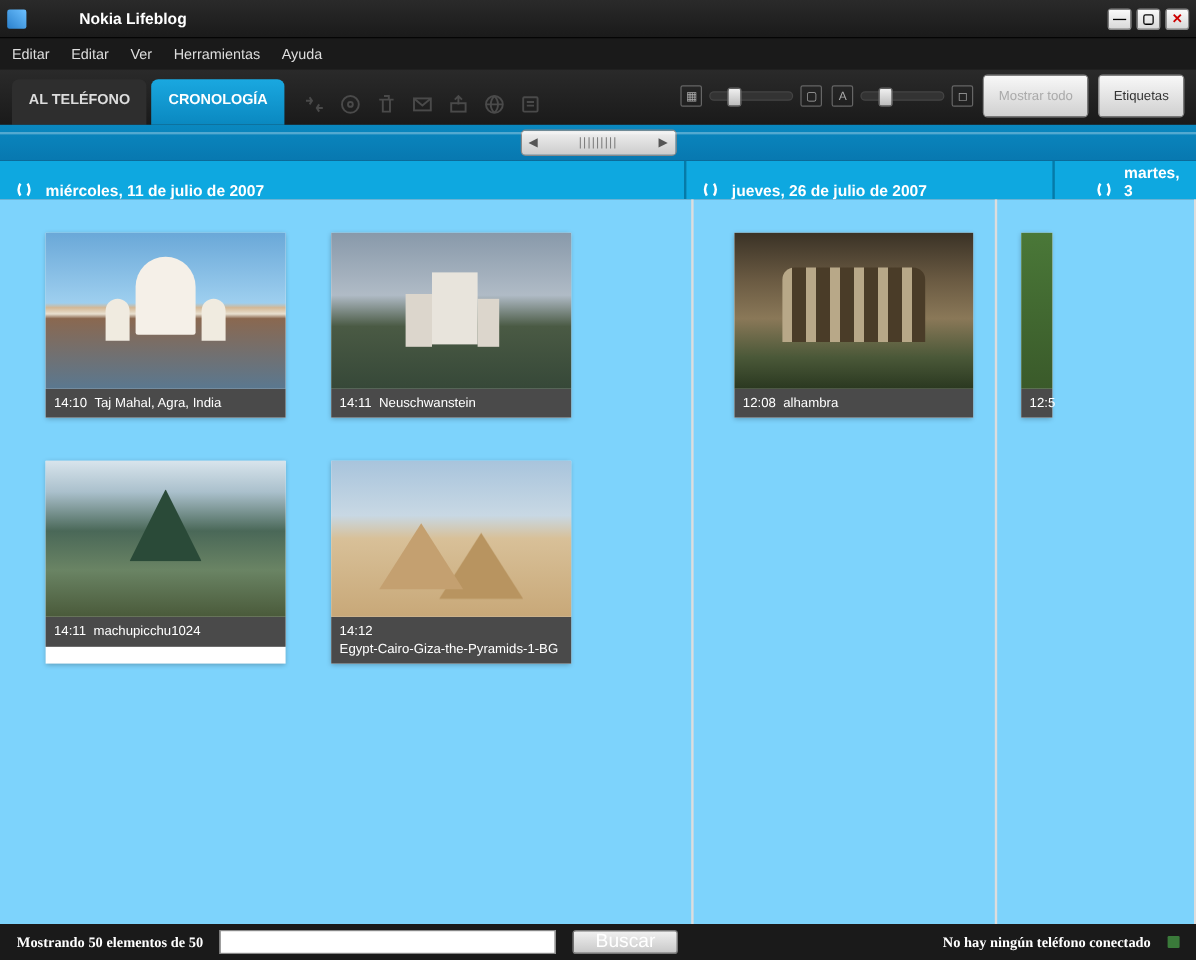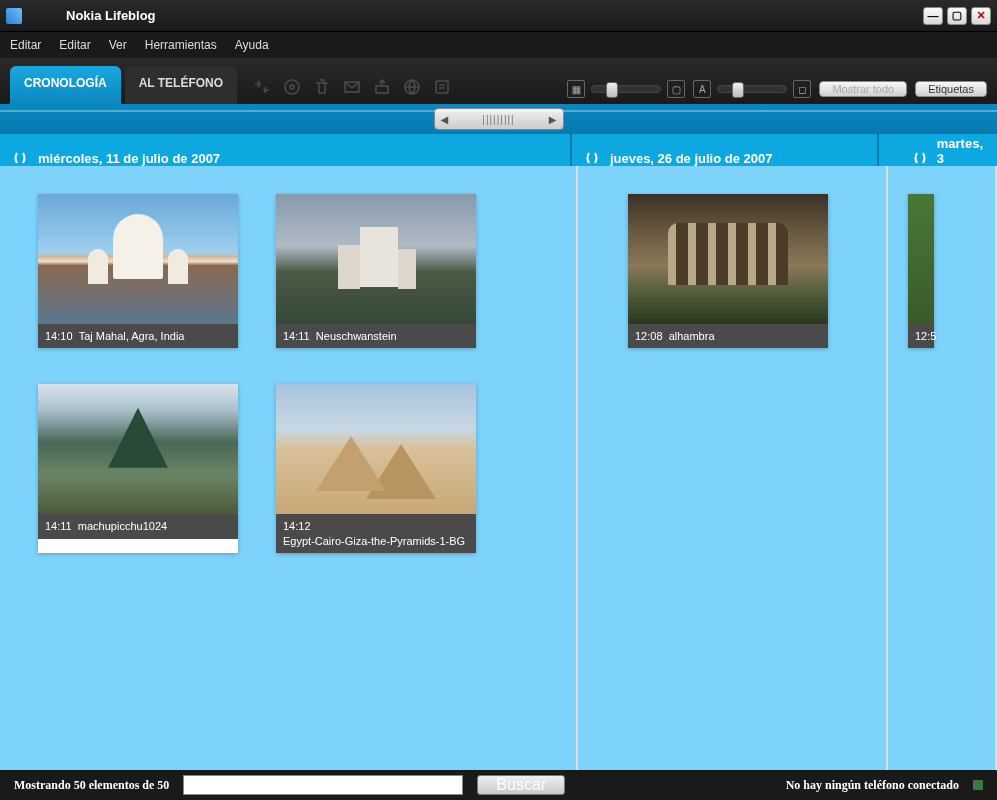--- a/index.html
+++ b/index.html
@@ -18,40 +18,40 @@
 .toolbar { height: 46px; background: linear-gradient(#2a2a2a,#1a1a1a); display: flex; align-items: flex-end; padding: 0 10px 0 10px; gap: 0; }
 .tab { height: 38px; padding: 10px 14px 0 14px; font-size: 12px; font-weight: bold; color: #ddd; border-radius: 6px 6px 0 0; background: #2e2e2e; margin-right: 4px; cursor: pointer; }
 .tab.active { background: linear-gradient(#1aa8e0,#0a88c0); color: #fff; }
 .tool-icons { display: flex; align-items: center; gap: 8px; margin-left: 10px; padding-bottom: 6px; }
 .ticon { width: 22px; height: 22px; color: #4a4a4a; display: flex; align-items: center; justify-content: center; cursor: pointer; }
 .tool-right { margin-left: auto; display: flex; align-items: center; gap: 8px; padding-bottom: 6px; }
 .slider-group { display: flex; align-items: center; gap: 6px; color: #888; font-size: 11px; }
 .slider { width: 70px; height: 8px; background: #333; border-radius: 4px; position: relative; border: 1px solid #444; }
 .slider::after { content:''; position:absolute; width:10px; height:14px; background:linear-gradient(#f0f0f0,#bbb); border-radius:3px; top:-4px; left:20%; border:1px solid #666; }
 .sicon { width: 18px; height: 18px; border: 1px solid #666; border-radius: 2px; display:flex; align-items:center; justify-content:center; color:#aaa; font-size:10px; }
-.tbtn { height: 16px; padding: 0 12px; background: linear-gradient(#f8f8f8,#d0d0d0); border: 1px solid #888; border-radius: 4px; font-size: 11px; color: #333; cursor: pointer; display:flex; align-items:center; }
+.tbtn { height: 36px; padding: 0 12px; background: linear-gradient(#f8f8f8,#d0d0d0); border: 1px solid #888; border-radius: 4px; font-size: 11px; color: #333; cursor: pointer; display:flex; align-items:center; }
 .tbtn.disabled { color: #aaa; }
 
 .timestrip { height: 30px; background: linear-gradient(#0a88c0,#0878b0); position: relative; display: flex; align-items: center; justify-content: center; }
 .timestrip::before { content:''; position:absolute; top:6px; left:0; right:0; height:2px; background:rgba(255,255,255,0.3); }
 .time-slider { width: 130px; height: 22px; background: linear-gradient(#f0f0f0,#ccc); border-radius: 4px; border: 1px solid #888; display: flex; align-items: center; justify-content: space-between; padding: 0 6px; color: #555; font-size: 10px; cursor: pointer; }
 .time-slider .grip { flex:1; text-align:center; letter-spacing:1px; color:#777; }
 
 .datebar { height: 32px; background: #0ea8e0; display: flex; align-items: center; color: #fff; font-size: 13px; font-weight: bold; }
 .datecol { display: flex; align-items: flex-end; gap: 10px; padding: 0 12px; height: 100%; }
 .datecol.w1 { width: 578px; border-right: 2px solid #067aa8; }
 .datecol.w2 { width: 310px; border-right: 2px solid #067aa8; }
 .datecol.w3 { flex: 1; padding-left: 34px; }
 .divicon { width: 16px; height: 16px; display:flex; align-items:center; justify-content:center; }
 .divicon svg { display:block; }
 
 .content { flex: 1; background: #7dd3fc; display: flex; overflow: hidden; }
 .col { padding: 28px 18px 10px 38px; border-right: 2px solid #ddd; display: flex; flex-wrap: wrap; align-content: flex-start; gap: 36px 38px; }
 .col.w1 { width: 578px; }
-.col.w2 { width: 310px; padding-left: 50px; }
+.col.w2 { width: 253px; padding-left: 34px; }
 .col.w3 { flex: 1; padding-left: 20px; overflow:hidden; }
 
 .thumb { width: 200px; background: #fff; box-shadow: 0 1px 4px rgba(0,0,0,0.25); position: relative; }
 .thumb .img { width: 100%; height: 130px; background-size: cover; background-position: center; }
 .thumb .cap { background: #4a4a4a; color: #fff; font-size: 11px; padding: 5px 7px; line-height: 1.3; }
 .thumb.partial { width: 26px; }
 .thumb.partial .img { height: 130px; }
 
 .img-taj { background: linear-gradient(180deg,#6aa8d8 0%,#9ecfef 45%,#d4b896 48%,#e8e0d0 52%,#8a6850 55%,#5a7890 100%); position:relative; }
 .img-taj::after { content:''; position:absolute; left:50%; top:15%; width:50px; height:65px; background:#f5f0e8; transform:translateX(-50%); border-radius:25px 25px 2px 2px; box-shadow:-40px 20px 0 -15px #f0ebe0, 40px 20px 0 -15px #f0ebe0; }
@@ -86,22 +86,22 @@
 
 <div class="menubar">
   <span>Editar</span>
   <span>Editar</span>
   <span>Ver</span>
   <span>Herramientas</span>
   <span>Ayuda</span>
 </div>
 
 <div class="toolbar">
+  <div class="tab">AL TELÉFONO</div>
   <div class="tab active">CRONOLOGÍA</div>
-  <div class="tab">AL TELÉFONO</div>
   <div class="tool-icons">
     <div class="ticon">
         <svg width="20" height="20" viewBox="0 0 20 20" fill="none" stroke="currentColor" stroke-width="1.6">
           <path d="M3 7 L8 7 M6 4 L8 7 L6 10 M17 13 L12 13 M14 10 L12 13 L14 16"></path>
         </svg>
       </div>
     <div class="ticon">
         <svg width="20" height="20" viewBox="0 0 20 20" fill="none" stroke="currentColor" stroke-width="1.6">
           <circle cx="10" cy="10" r="7"></circle>
           <circle cx="10" cy="10" r="2"></circle>

